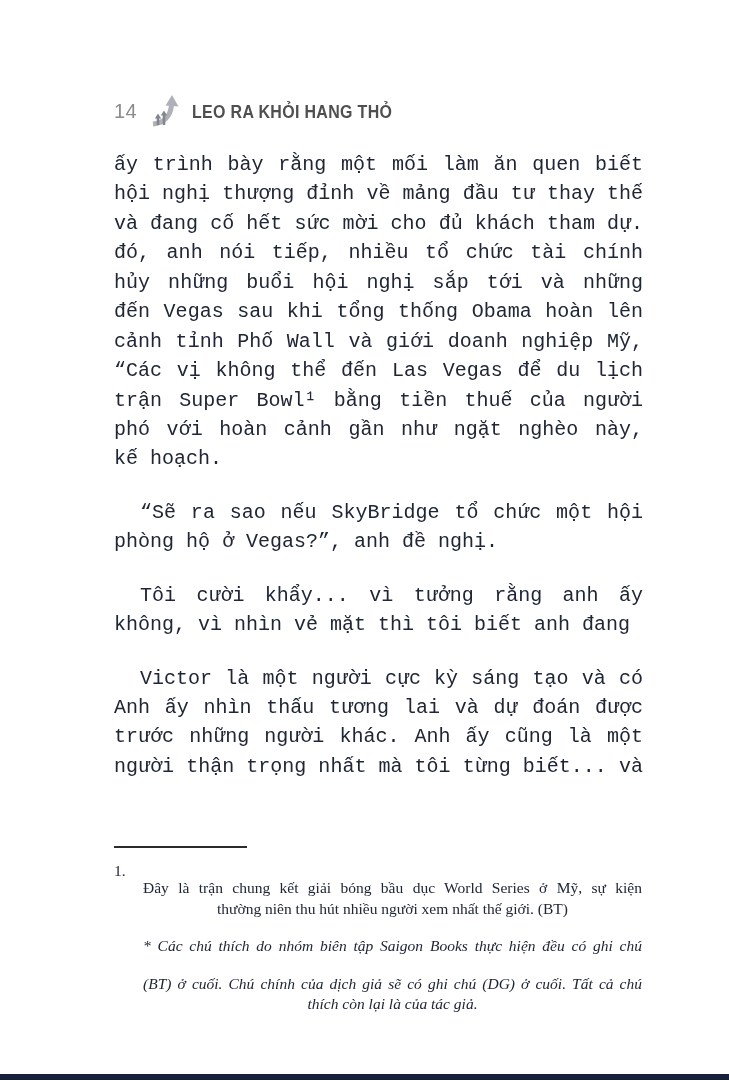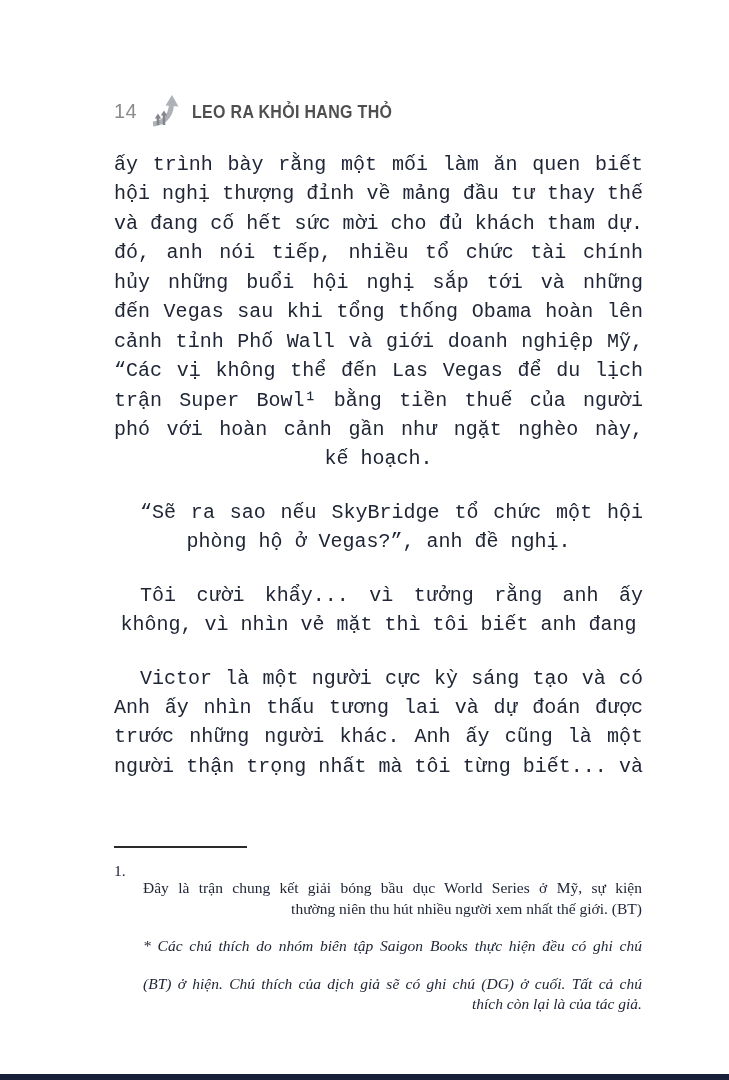--- a/index.html
+++ b/index.html
@@ -36,39 +36,39 @@
   .body-text{
     position:absolute;left:114px;top:150px;width:529px;
     color:var(--tx);
   }
   .para{margin:0 0 13px 0;}
   .line{
     font-size:20px;line-height:29.45px;height:29.45px;
     overflow:hidden;white-space:normal;font-family:Liberation Mono, monospace;
   }
   .line.just{text-align:justify;text-align-last:justify;}
-  .line.left{text-align:center;}
+  .line.left{text-align:left;}
   .line.indent{text-indent:26px;margin-top:24px;}
   
   .footnotes{
     position:absolute;left:114px;top:846px;width:528px;color:var(--tx);
   }
   .fn-sep{width:133px;border-top:2px solid var(--sep);margin:0 0 13px 0;}
   .fn{display:flex;align-items:flex-start;}
   .fn .marker{
     width:29px;flex:none;
     font-size:15.5px;line-height:20.6px;
   }
   .fn .fn-lines{flex:1;min-width:0;}
   .fn .fl{
     font-size:15.5px;line-height:20.6px;height:20.6px;overflow:hidden;
   }
   .fn.italic .marker,.fn.italic .fl{font-style:italic;}
   .fl.just{text-align:justify;text-align-last:justify;margin-top:17px;}
-  .fl.left{text-align:right;}
+  .fl.left{text-align:center;}
   
   .bottom-bar{
     position:absolute;left:0;right:0;bottom:0;height:6px;
     background:var(--bar);
   }
 </style>
 </head>
 <body>
 
 <div class="page">
@@ -127,21 +127,21 @@
           <div class="marker">1.</div>
           <div class="fn-lines">
             <div class="fl just">Đây là trận chung kết giải bóng bầu dục World Series ở Mỹ, sự kiện</div>
             <div class="fl left">thường niên thu hút nhiều người xem nhất thế giới. (BT)</div>
           </div>
         </div>
         <div class="fn italic">
           <div class="marker"></div>
           <div class="fn-lines">
             <div class="fl just">* Các chú thích do nhóm biên tập Saigon Books thực hiện đều có ghi chú</div>
-            <div class="fl just">(BT) ở hiện. Chú thích của dịch giả sẽ có ghi chú (DG) ở cuối. Tất cả chú</div>
+            <div class="fl just">(BT) ở cuối. Chú chính của dịch giả sẽ có ghi chú (DG) ở cuối. Tất cả chú</div>
             <div class="fl left">thích còn lại là của tác giả.</div>
           </div>
         </div>
       </div>
   </div>
 
   <div class="bottom-bar"></div>
 
 </div>
 

